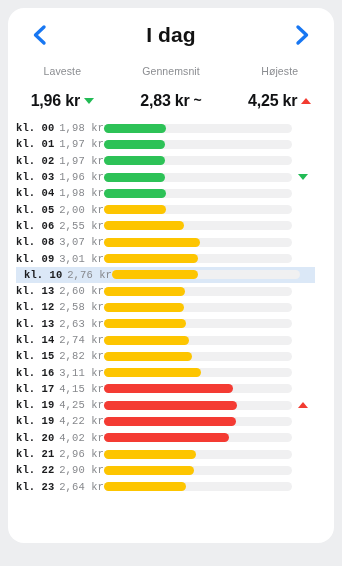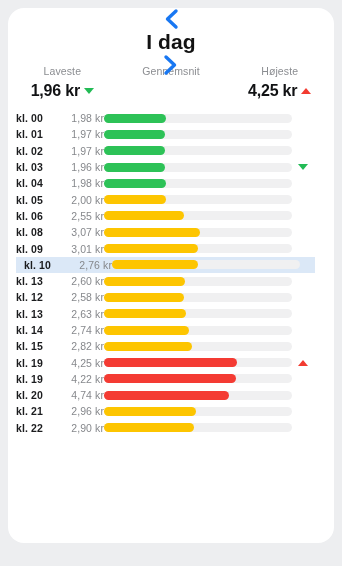--- a/index.html
+++ b/index.html
@@ -22,22 +22,21 @@
     background: #ffffff;
     border-radius: 16px;
   }
   
   .header {
     position: relative;
     height: 54px;
     display: flex;
     align-items: center;
     justify-content: space-between;
-    padding: 0 18px;
-    flex-direction: column;
+    padding: 8px 18px;
   }
   .chevron {
     width: 26px;
     height: 30px;
     display: flex;
     align-items: center;
     justify-content: center;
     cursor: pointer;
   }
   .chevron svg { display: block; }
@@ -54,21 +53,21 @@
   }
   .stat {
     flex: 1;
     display: flex;
     flex-direction: column;
     align-items: center;
   }
   .stat-label {
     font-size: 10.5px;
     color: #8b8d91;
-    margin-bottom: 5px;
+    margin-bottom: 15px;
     letter-spacing: 0.1px;
   }
   .stat-value-row {
     display: flex;
     align-items: center;
     gap: 4px;
   }
   .stat-value {
     font-size: 16px;
     font-weight: bold;
@@ -95,20 +94,21 @@
     font-weight: bold;
     color: #111214;
     line-height: 1;
     position: relative;
     top: -1px;
   }
   
   .list {
     position: relative;
     padding: 2px 16px 0 0;
+    font-family: Liberation Mono, monospace;
   }
   .row {
     position: relative;
     height: 16.3px;
     display: flex;
     align-items: center;
     padding-left: 8px;
   }
   .row.selected {
     background: #dbe8f7;
@@ -185,20 +185,24 @@
   <div class="stats">
     <div class="stat">
       <div class="stat-label">Laveste</div>
       <div class="stat-value-row">
         <span class="stat-value">1,96 kr</span>
         <span class="tri tri-down"></span>
       </div>
     </div>
     <div class="stat">
       <div class="stat-label">Gennemsnit</div>
+      <div class="stat-value-row">
+        <span class="stat-value">2,83 kr</span>
+        <span class="tilde">~</span>
+      </div>
     </div>
     <div class="stat">
       <div class="stat-label">Højeste</div>
       <div class="stat-value-row">
         <span class="stat-value">4,25 kr</span>
         <span class="tri tri-up"></span>
       </div>
     </div>
   </div>
 
@@ -305,52 +309,73 @@
         </div>
       </div>
       <div class="row">
         <div class="hour">kl. 15</div>
         <div class="price">2,82 kr</div>
         <div class="track">
           <div class="bar yellow" style="width: 88px;"></div>
         </div>
       </div>
       <div class="row">
+        <div class="hour">kl. 16</div>
+        <div class="price">3,11 kr</div>
+        <div class="track">
+          <div class="bar yellow" style="width: 97px;"></div>
+        </div>
+      </div>
+      <div class="row">
+        <div class="hour">kl. 17</div>
+        <div class="price">4,15 kr</div>
+        <div class="track">
+          <div class="bar red" style="width: 129px;"></div>
+        </div>
+      </div>
+      <div class="row">
         <div class="hour">kl. 19</div>
         <div class="price">4,25 kr</div>
         <div class="track">
           <div class="bar red" style="width: 133px;"></div>
         </div>
         <div class="marker">
           <span class="tri tri-up"></span>
         </div>
       </div>
       <div class="row">
         <div class="hour">kl. 19</div>
         <div class="price">4,22 kr</div>
         <div class="track">
           <div class="bar red" style="width: 132px;"></div>
         </div>
       </div>
       <div class="row">
         <div class="hour">kl. 20</div>
-        <div class="price">4,74 kr</div>
+        <div class="price">4,02 kr</div>
         <div class="track">
           <div class="bar red" style="width: 125px;"></div>
         </div>
       </div>
       <div class="row">
         <div class="hour">kl. 21</div>
         <div class="price">2,96 kr</div>
         <div class="track">
           <div class="bar yellow" style="width: 92px;"></div>
         </div>
       </div>
       <div class="row">
         <div class="hour">kl. 22</div>
         <div class="price">2,90 kr</div>
         <div class="track">
           <div class="bar yellow" style="width: 90px;"></div>
         </div>
       </div>
+      <div class="row">
+        <div class="hour">kl. 23</div>
+        <div class="price">2,64 kr</div>
+        <div class="track">
+          <div class="bar yellow" style="width: 82px;"></div>
+        </div>
+      </div>
     </div>
 
 </div>
 
 </body></html>

